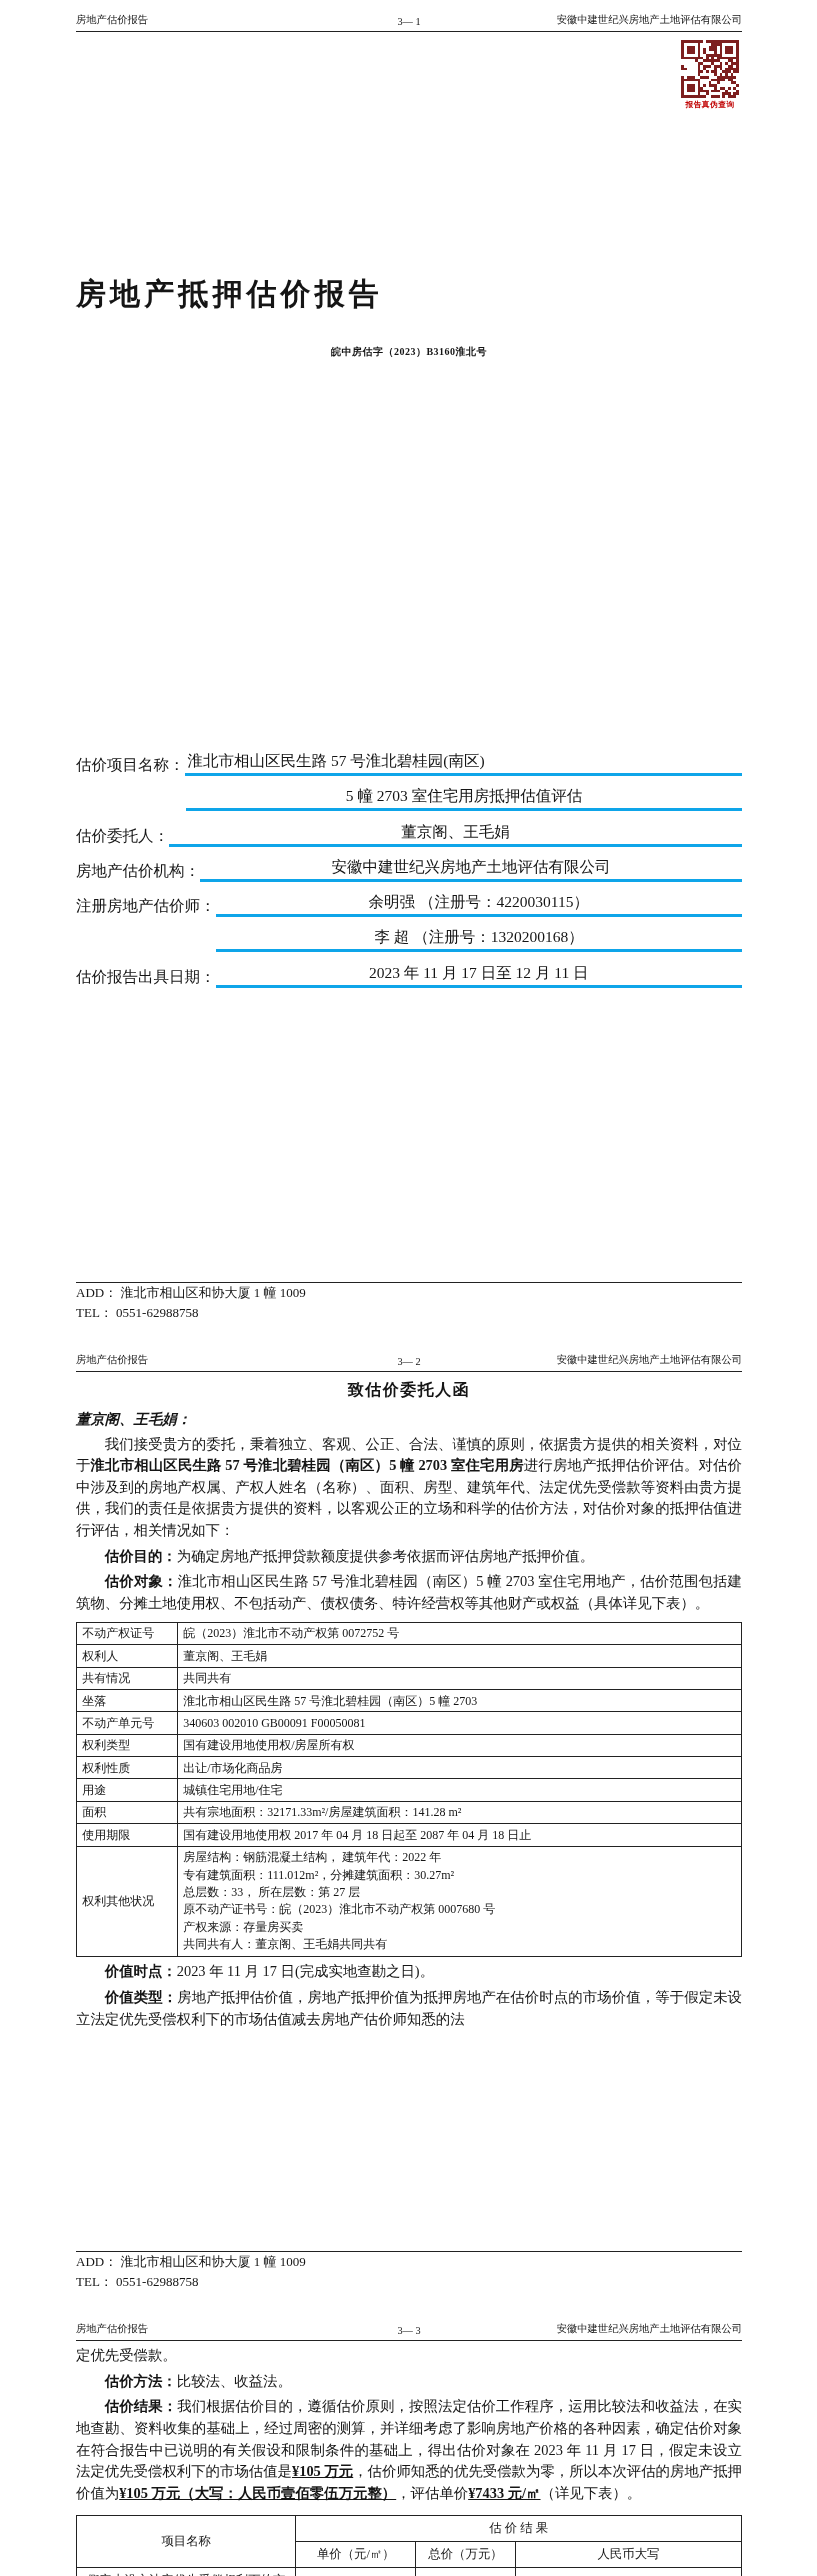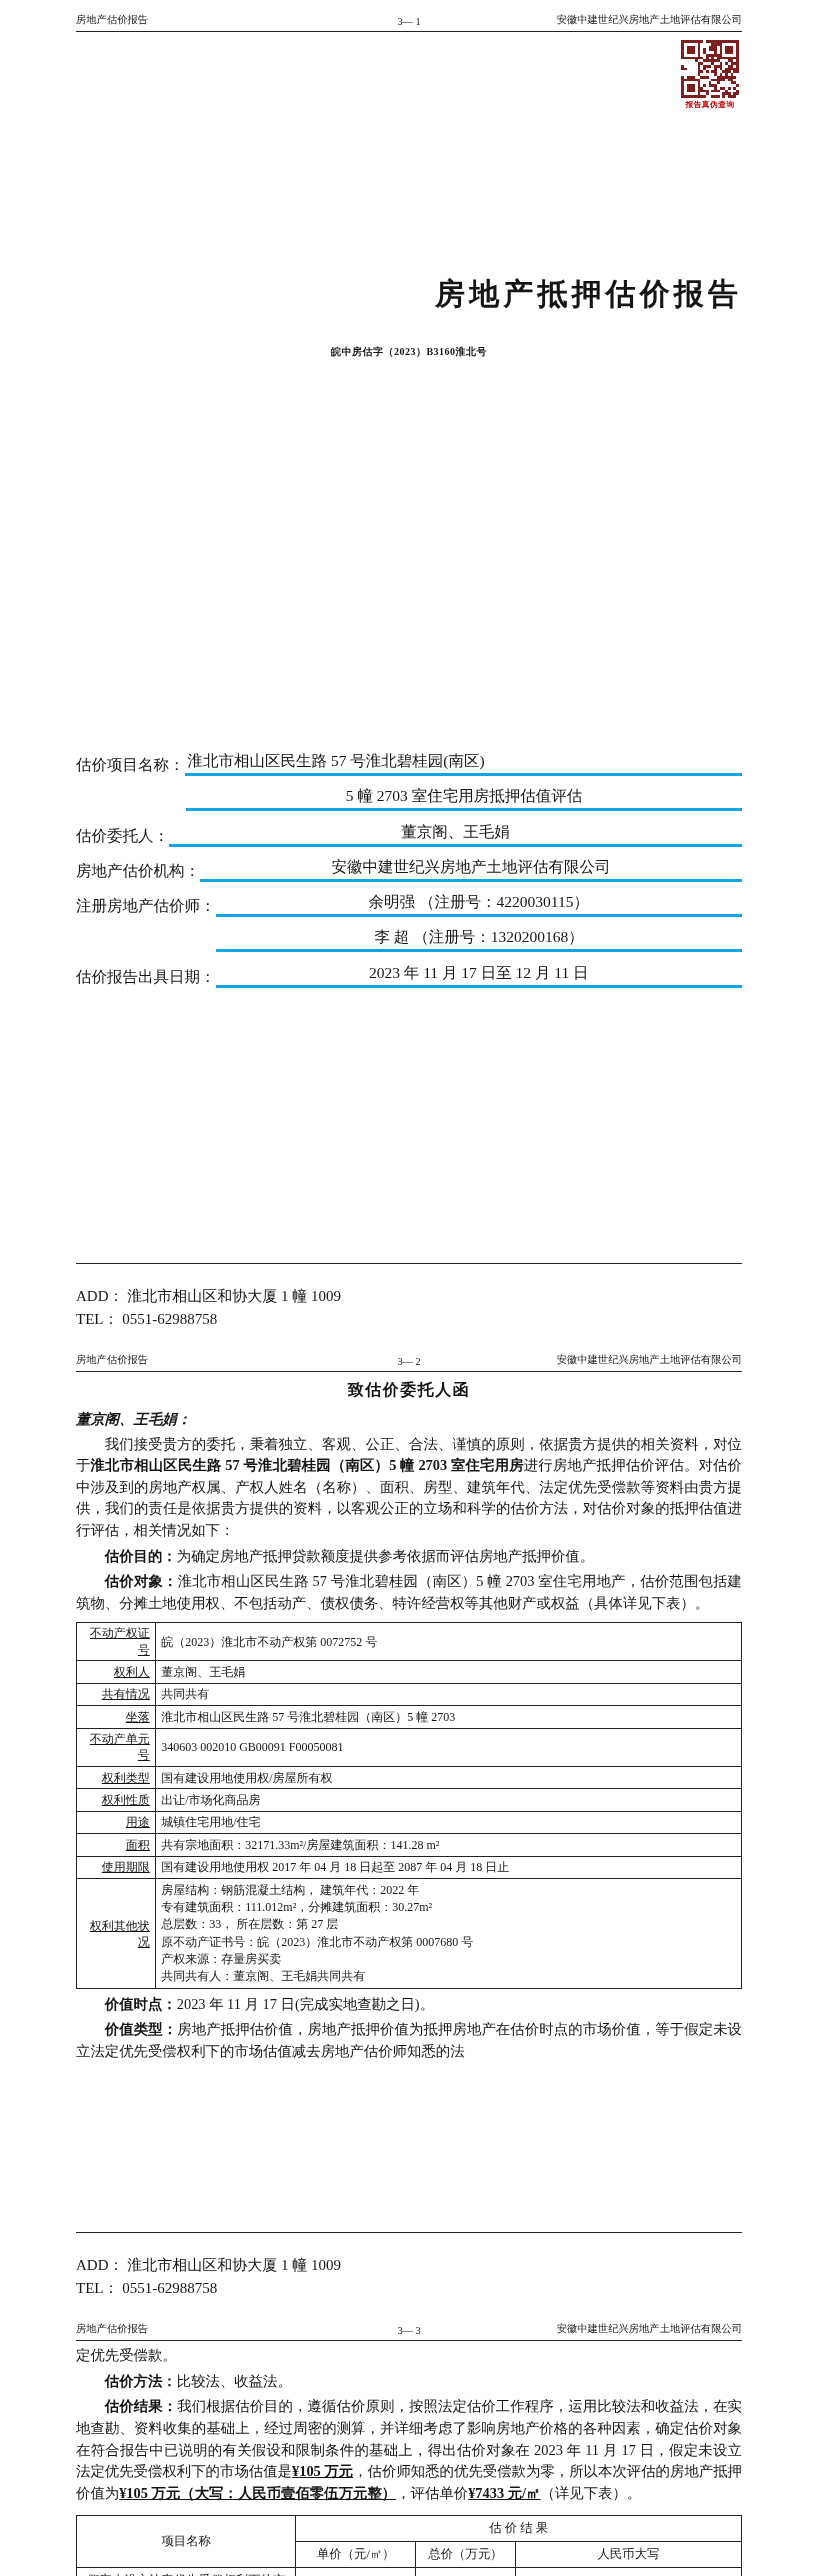--- a/index.html
+++ b/index.html
@@ -16,50 +16,50 @@
 
   .pg-header {
     display: flex; align-items: flex-end; font-size: 10.3px;
     border-bottom: 1px solid #222; padding-bottom: 3.6px;
   }
   .pg-header .hl { flex: 1; text-align: left; }
   .pg-header .hc { flex: 0 0 auto; }
   .pg-header .hr { flex: 1; text-align: right; }
 
   .pg-footer {
-    position: absolute; left: 76px; right: 76px; bottom: 9px;
-    border-top: 1px solid #222; padding-top: 21px;
-    font-size: 15px; line-height: 1.55;
+    position: absolute; left: 76px; right: 76px; bottom: 17px;
+    border-top: 1px solid #222; padding-top: 0;
+    font-size: 13px; line-height: 1.55;
   }
 
   .qr-block { position: absolute; top: 40px; right: 77px; width: 62px; text-align: center; }
   .qr-block svg { display: block; width: 58px; height: 58px; margin: 0 auto; }
   .qr-caption { font-size: 7.7px; font-weight: bold; color: var(--red, #c00000); margin-top: 2.1px; letter-spacing: 0.5px; }
 
-  .title { margin: 242px 0 0 0; text-align: right; font-size: 30px; font-weight: 700; letter-spacing: 4.1px; }
+  .title { margin: 242px 0 0 0; text-align: left; font-size: 30px; font-weight: 700; letter-spacing: 4.1px; }
   .doc-no { margin-top: 30px; text-align: center; font-size: 10px; font-weight: 700; letter-spacing: 0.5px; }
 
   .cover-fields { margin-top: 392px; font-size: 15.5px; }
   .f-row { display: flex; align-items: flex-end; margin-bottom: 10.3px; }
   .f-label { font-weight: 400; white-space: nowrap; }
   .f-value { flex: 1; border-bottom: 3px solid #0ea5e9; text-align: center; padding: 0 3.1px 1px 3.1px; min-height: 20.6px; }
   .f-value.left { text-align: left; }
   .indent-a { width: 110px; }
   .indent-b { width: 140px; }
 
   .letter-title { margin: 8.2px 0 0 0; text-align: center; font-size: 16px; font-weight: 700; letter-spacing: 1.5px; }
   .salutation { margin-top: 9.3px; font-size: 14.4px; font-weight: 700; font-style: italic; }
   p.body { margin: 4.1px 0 0 0; font-size: 14.4px; line-height: 1.5; text-align: justify; text-indent: 2em; }
   p.body.noindent { text-indent: 0; }
   .b { font-weight: 700; }
   .u { text-decoration: underline; }
 
   table.prop { width: 100%; border-collapse: collapse; margin-top: 7.2px; font-size: 12px; }
   table.prop td { border: 1px solid #222; padding: 2.6px 5.2px; line-height: 1.35; }
-  table.prop td.pl { width: 79px; text-align: right; text-decoration: underline; }
+  table.prop td.pl { width: 101px; text-align: left; }
   table.prop td.pv { text-align: left; }
   .prop-line { line-height: 1.45; }
 
   table.res { width: 100%; border-collapse: collapse; margin-top: 10.3px; font-size: 12.4px; text-align: center; }
   table.res td { border: 1px solid #222; padding: 4.1px 5.2px; line-height: 1.35; }
   table.res td.item { width: 33%; }
   table.res td.unit { width: 18%; }
   table.res td.total { width: 15%; }
 </style>
 </head>

